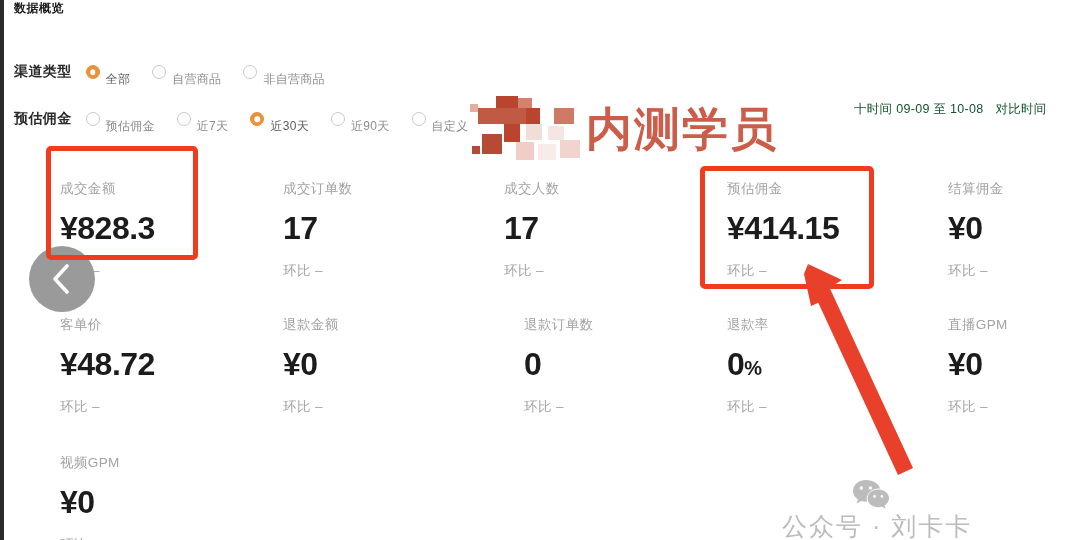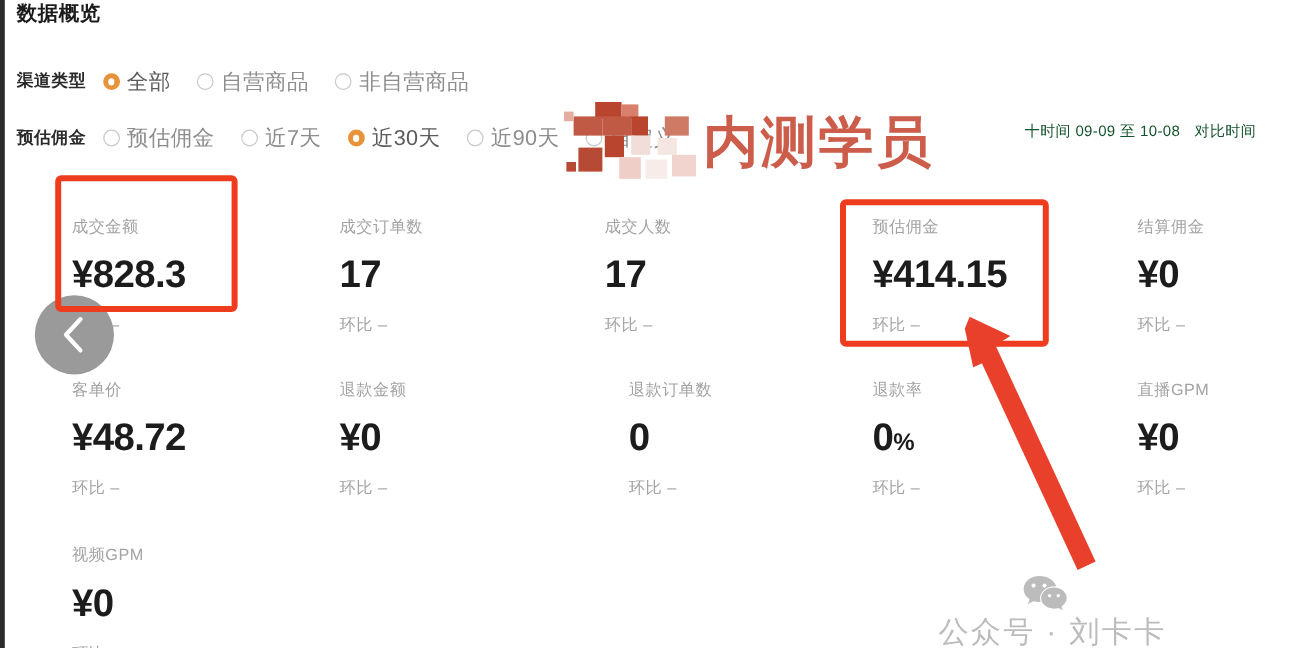--- a/index.html
+++ b/index.html
@@ -14,21 +14,21 @@
     width: 1080px; height: 540px;
     background: #ffffff;
   }
   
   .left-rule {
     position: absolute; left: 0; top: 0; width: 4px; height: 540px;
     background: #2b2b2b;
   }
   .page-title {
     position: absolute; left: 14px; top: 0px;
-    font-size: 17px; font-weight: bold; color: #1b1b1b;
+    font-size: 12px; font-weight: bold; color: #1b1b1b;
     letter-spacing: 0.5px;
   }
   
   .filter-row {
     position: absolute; left: 14px;
     display: flex; align-items: center;
     white-space: nowrap;
   }
   .filter-row.channel { top: 56px; }
   .filter-row.daterange { top: 103px; }
@@ -53,35 +53,35 @@
     border-color: #e8923a;
     background: #e8923a;
   }
   .radio-opt.on .radio-dot::after {
     content: ""; position: absolute;
     left: 50%; top: 50%;
     width: 5.5px; height: 5.5px; border-radius: 50%;
     background: #ffffff;
     transform: translate(-50%,-50%);
   }
-  .radio-text { font-size: 18px; color: #8d8d8d; letter-spacing: 0.3px; }
+  .radio-text { font-size: 12px; color: #8d8d8d; letter-spacing: 0.3px; margin-top: 15px; }
   .radio-opt.on .radio-text { color: #5b5b5b; }
 
   
   .time-info {
     position: absolute; top: 101px; left: 854px;
     font-size: 12.5px; color: #14532d;
     white-space: nowrap;
     letter-spacing: 0.3px;
   }
   .time-info .gap { display: inline-block; width: 12px; }
 
   
   .watermark {
-    position: absolute; left: 470px; top: 85px;
+    position: absolute; left: 470px; top: 96px;
     display: flex; align-items: center;
     pointer-events: none;
   }
   .mosaic {
     position: relative;
     width: 112px; height: 66px;
     margin-right: 4px;
   }
   .mosaic i { position: absolute; display: block; }
   .wm-text {

